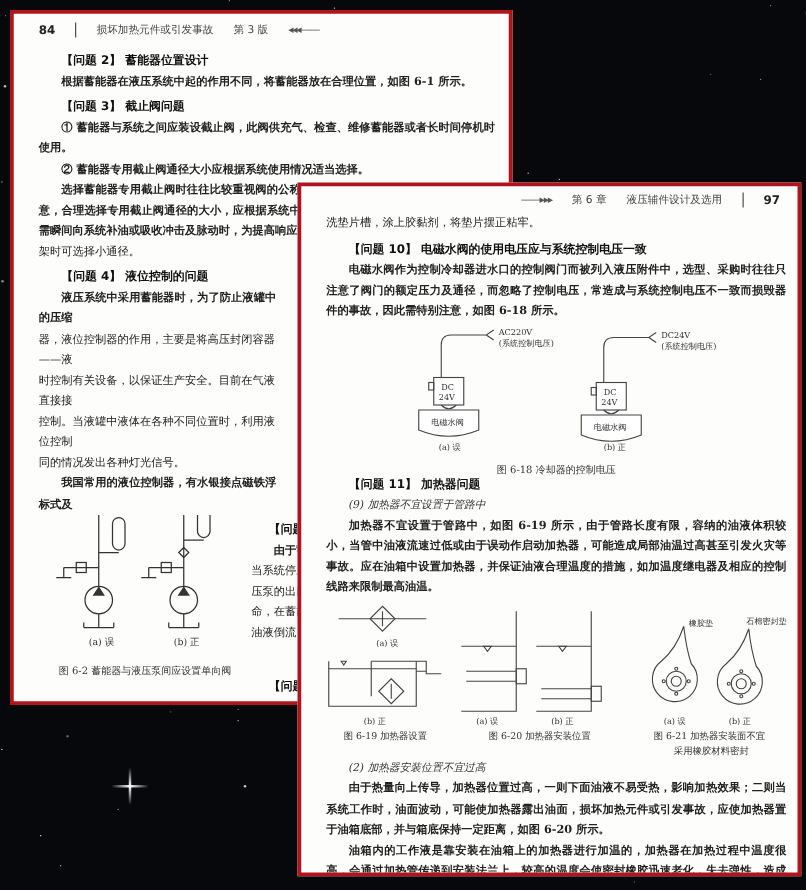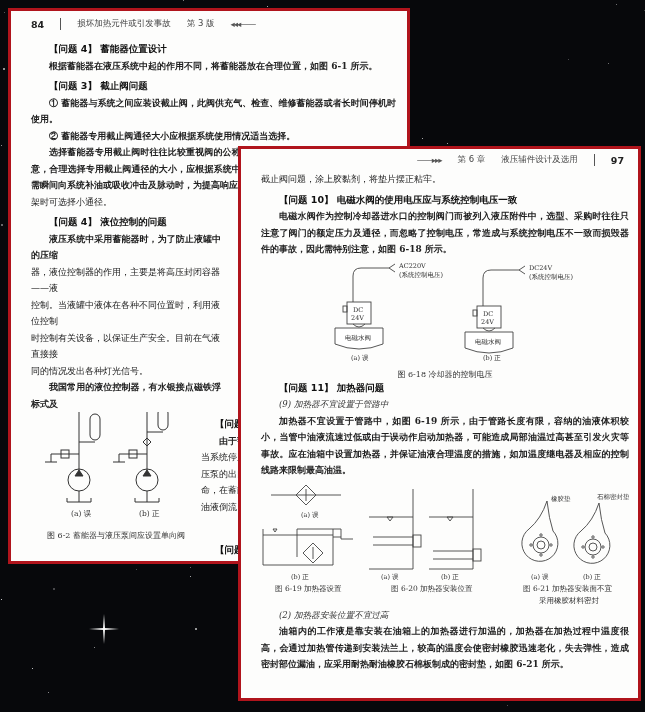--- a/index.html
+++ b/index.html
@@ -217,35 +217,35 @@
 <div class="page" id="page-left">
   <div class="header">
     <span class="pg-num">84</span>
     <span class="vbar"></span>
     <span>损坏加热元件或引发事故</span>
     <span>第 3 版</span>
     <span class="arrow">◂◂◂——</span>
   </div>
 
   <div class="body">
-    <div class="h">【问题 4】 蓄能器位置设计</div>
+    <div class="h">【问题 2】 蓄能器位置设计</div>
     <p class="p">根据蓄能器在液压系统中起的作用不同，将蓄能器放在合理位置，如图 6-1 所示。</p>
 
     <div class="h">【问题 3】 截止阀问题</div>
     <p class="p">① 蓄能器与系统之间应装设截止阀，此阀供充气、检查、维修蓄能器或者长时间停机时使用。</p>
     <p class="p">② 蓄能器专用截止阀通径大小应根据系统使用情况适当选择。</p>
     <p class="p">选择蓄能器专用截止阀时往往比较重视阀的公称压力、接口尺寸，对其通径大小不太注意，合理选择专用截止阀通径的大小，应根据系统中蓄能器的实际使用情况来定。如蓄能器需瞬间向系统补油或吸收冲击及脉动时，为提高响应时间</p>
     <p class="plain">架时可选择小通径。</p>
 
     <div class="h">【问题 4】 液位控制的问题</div>
     <div class="narrow" style="width:190px">
       <p class="p">液压系统中采用蓄能器时，为了防止液罐中的压缩</p>
       <p class="plain">器，液位控制器的作用，主要是将高压封闭容器——液</p>
+      <p class="plain">时控制有关设备，以保证生产安全。目前在气液直接接</p>
       <p class="plain">控制。当液罐中液体在各种不同位置时，利用液位控制</p>
-      <p class="plain">时控制有关设备，以保证生产安全。目前在气液直接接</p>
       <p class="plain">同的情况发出各种灯光信号。</p>
       <p class="p">我国常用的液位控制器，有水银接点磁铁浮标式及</p>
     </div>
 
     <div style="position:relative; height:132px;">
       <div class="leftcol">
         <svg width="170" height="110" viewBox="0 0 170 110">
           <g stroke="#333" fill="none" stroke-width="1">
 
             <line x1="48" y1="0" x2="48" y2="58"></line>
@@ -303,21 +303,21 @@
 <div class="page" id="page-right">
   <div class="header">
     <span class="arrow">——▸▸▸</span>
     <span>第 6 章</span>
     <span>液压辅件设计及选用</span>
     <span class="vbar"></span>
     <span class="pg-num">97</span>
   </div>
 
   <div class="body">
-    <p class="plain">截止阀问题，涂上胶黏剂，将垫片摆正粘牢。</p>
+    <p class="plain">洗垫片槽，涂上胶黏剂，将垫片摆正粘牢。</p>
     <div class="h">【问题 10】 电磁水阀的使用电压应与系统控制电压一致</div>
     <p class="p">电磁水阀作为控制冷却器进水口的控制阀门而被列入液压附件中，选型、采购时往往只注意了阀门的额定压力及通径，而忽略了控制电压，常造成与系统控制电压不一致而损毁器件的事故，因此需特别注意，如图 6-18 所示。</p>
 
     <div class="fig" style="height:118px;">
       <svg width="368" height="104" viewBox="0 0 368 104">
         <g stroke="#444" fill="none" stroke-width="0.9">
 
           <path d="M92,44 L92,18 Q92,10 100,10 L128,10 L134,6 M128,10 L134,14"></path>
           <rect x="86" y="44" width="24" height="22" fill="#fff"></rect>
           <rect x="82" y="48" width="4" height="6"></rect>
@@ -406,16 +406,17 @@
           <text x="336" y="20">石棉密封垫</text>
           <text x="270" y="100">(a) 误</text>
           <text x="322" y="100">(b) 正</text>
           <text x="262" y="112" font-size="7.5">图 6-21   加热器安装面不宜</text>
           <text x="278" y="124" font-size="7.5">采用橡胶材料密封</text>
         </g>
       </svg>
     </div>
 
     <p class="sub">(2) 加热器安装位置不宜过高</p>
+    <p class="p">由于热量向上传导，加热器位置过高，一则下面油液不易受热，影响加热效果；二则当系统工作时，油面波动，可能使加热器露出油面，损坏加热元件或引发事故，应使加热器置于油箱底部，并与箱底保持一定距离，如图 6-20 所示。</p>
     <p class="p">油箱内的工作液是靠安装在油箱上的加热器进行加温的，加热器在加热过程中温度很高，会通过加热管传递到安装法兰上，较高的温度会使密封橡胶迅速老化，失去弹性，造成密封部位漏油，应采用耐热耐油橡胶石棉板制成的密封垫，如图 6-21 所示。</p>
 
   </div>
 </div>
 
 </body></html>

